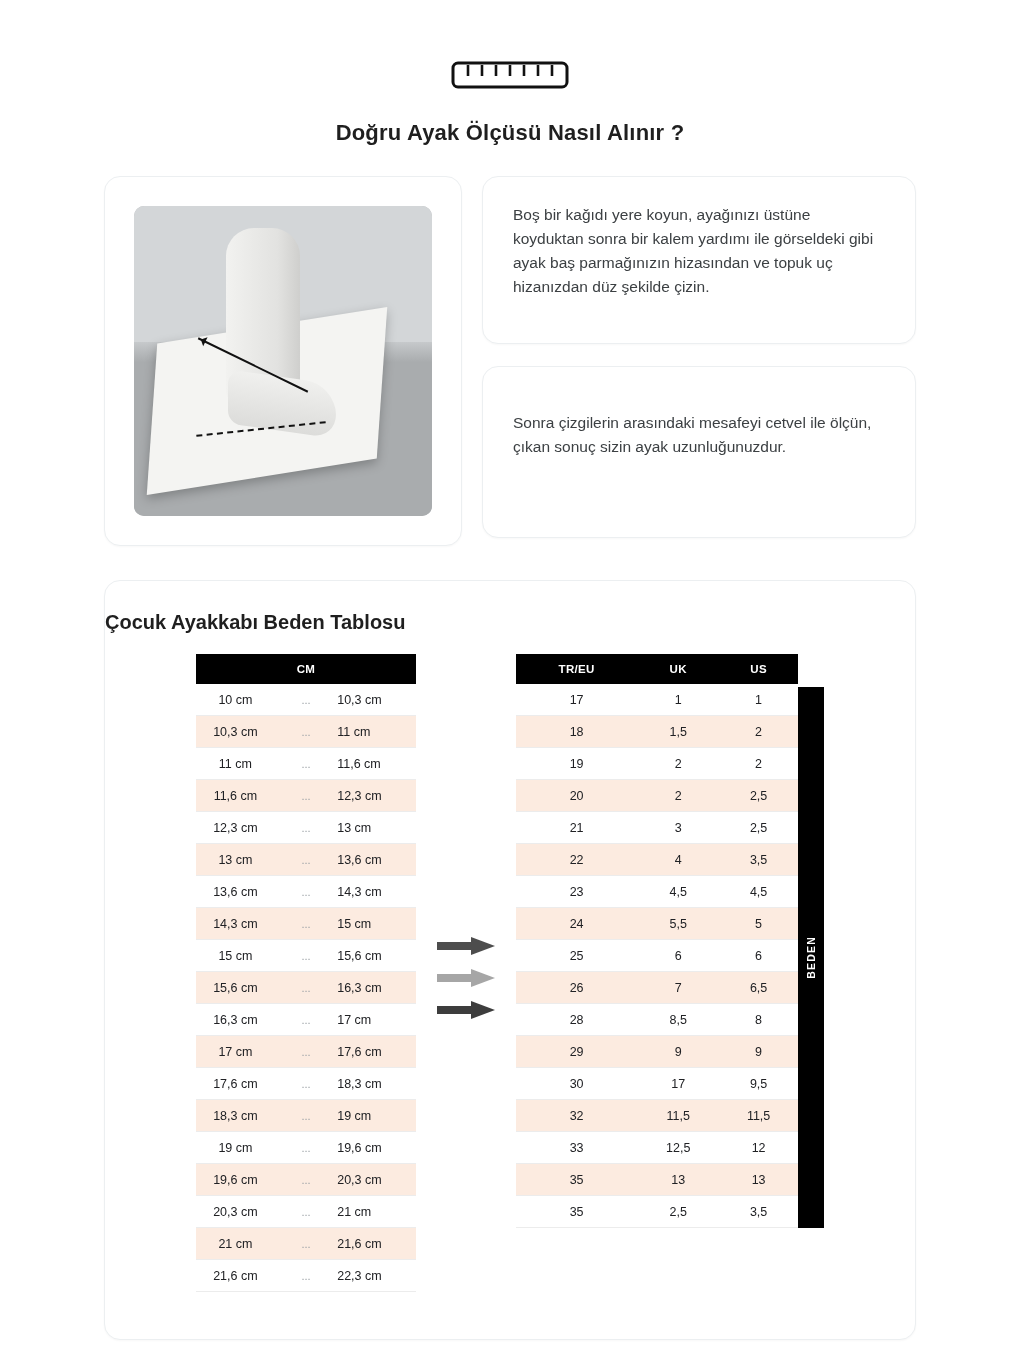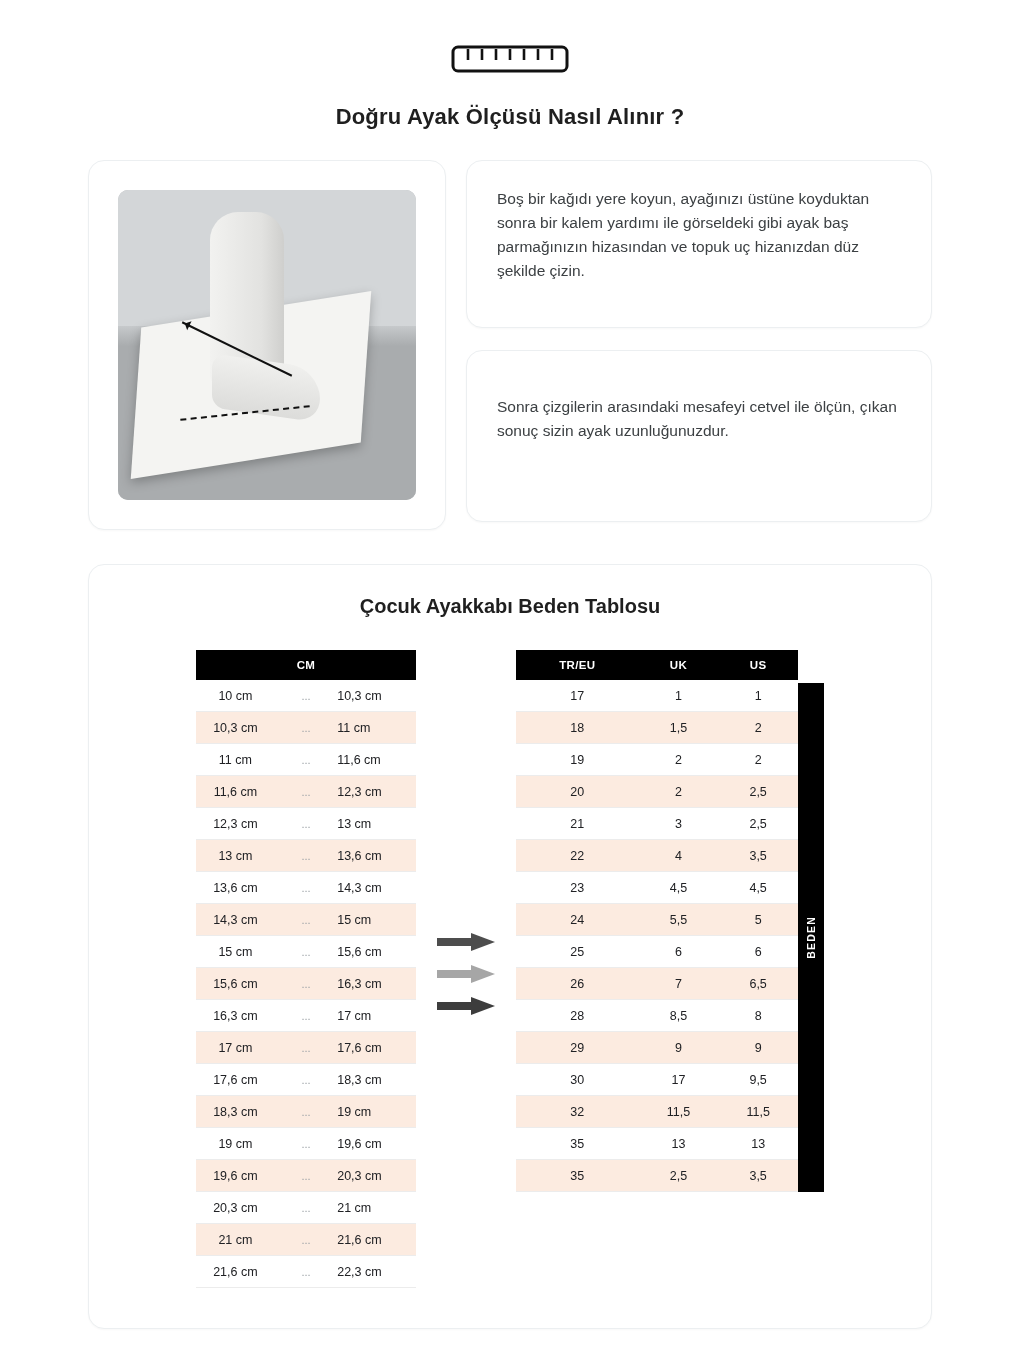--- a/index.html
+++ b/index.html
@@ -9,21 +9,21 @@
     height: 1360px;
     background: #ffffff;
     font-family: "Liberation Sans", sans-serif;
     color: #1f1f1f;
     overflow: hidden;
   }
   .page {
     position: relative;
     width: 1020px;
     height: 1360px;
-    padding: 0;
+    padding: 16px;
   }
 
   
   .ruler-wrap {
     display: flex;
     justify-content: center;
     padding-top: 40px;
   }
   .ruler {
     width: 118px;
@@ -148,24 +148,23 @@
   .text-card.first { min-height: 168px; }
   .text-card.second { min-height: 172px; padding-top: 44px; }
 
   
   .table-card {
     margin: 34px 88px 0 88px;
     padding: 30px 0 40px 0;
     min-height: 760px;
   }
   .table-title {
-    text-align: center;
     font-size: 20px;
     font-weight: bold;
-    margin-bottom: 32px;
+    margin-bottom: 20px;
   }
   .tables-row {
     display: flex;
     justify-content: center;
     align-items: flex-start;
     gap: 0;
   }
   table {
     border-collapse: collapse;
     font-size: 12.5px;
@@ -469,20 +468,25 @@
                 <td>30</td>
                 <td>17</td>
                 <td>9,5</td>
               </tr>
             <tr>
                 <td>32</td>
                 <td>11,5</td>
                 <td>11,5</td>
               </tr>
             <tr>
+                <td>33</td>
+                <td>12,5</td>
+                <td>12</td>
+              </tr>
+            <tr>
                 <td>35</td>
                 <td>13</td>
                 <td>13</td>
               </tr>
             <tr>
                 <td>35</td>
                 <td>2,5</td>
                 <td>3,5</td>
               </tr>
           </tbody>

